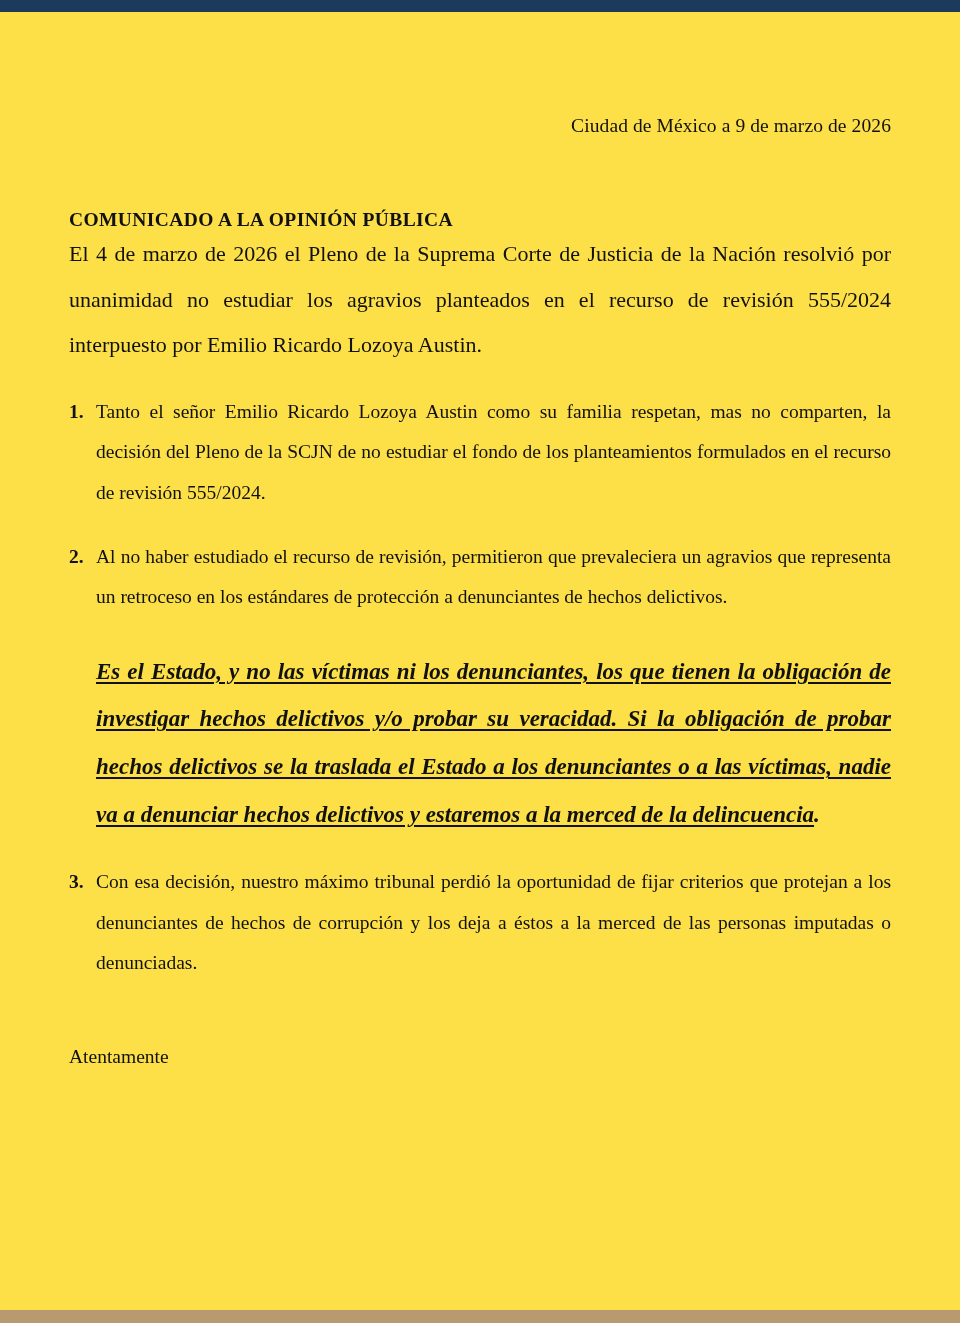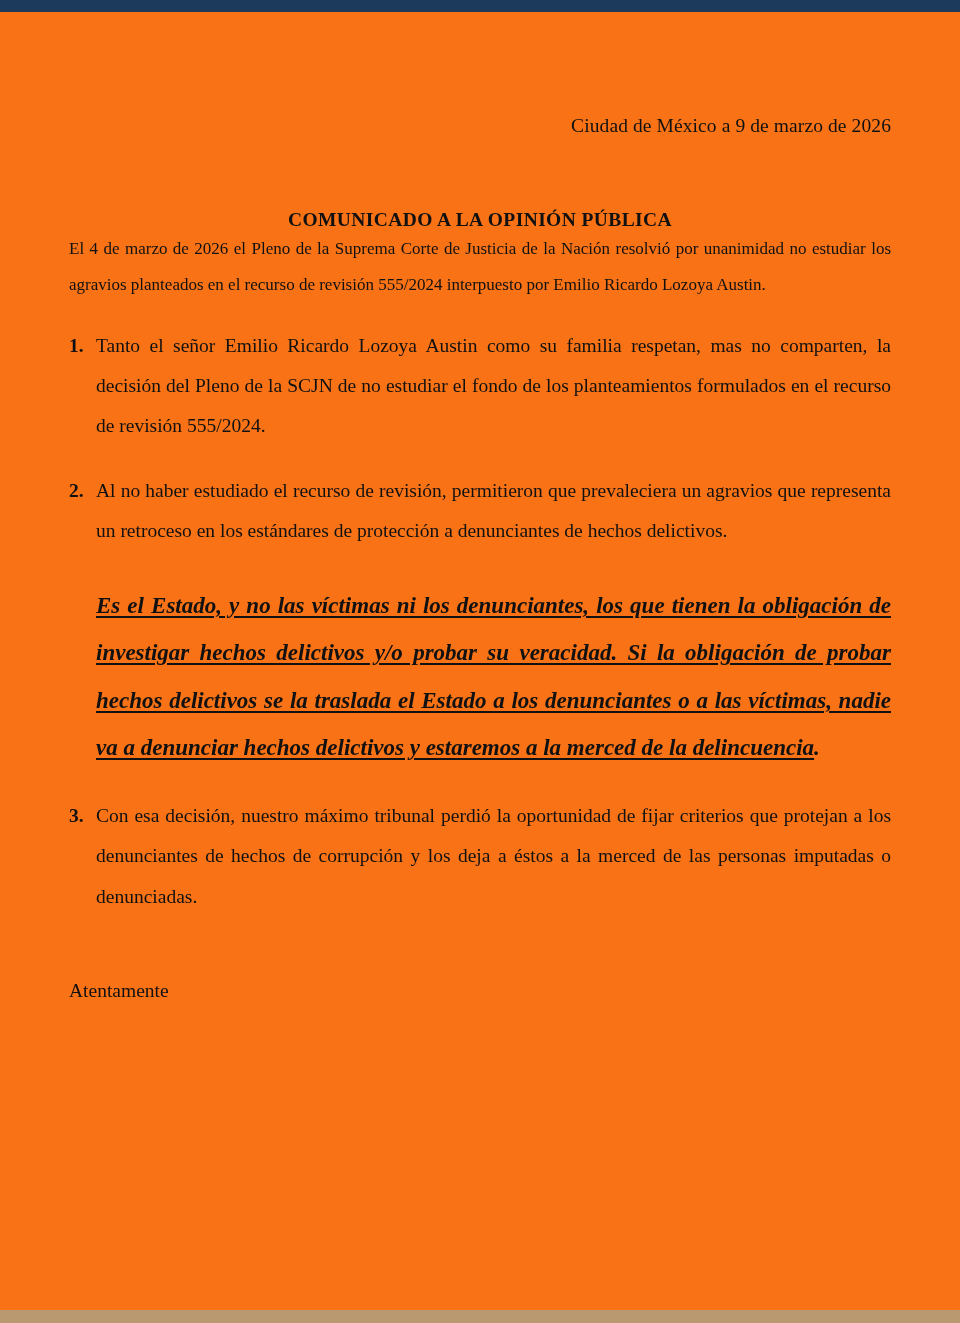--- a/index.html
+++ b/index.html
@@ -12,21 +12,21 @@
     height: 1323px;
     position: relative;
     font-family: "Liberation Serif", "DejaVu Serif", serif;
     color: #111111;
     overflow: hidden;
   }
 
   #page {
     position: absolute;
     inset: 0;
-    background: #f97316;
+    background: #fde047;
   }
 
   
   .top-bar {
     position: absolute;
     top: 0;
     left: 0;
     width: 960px;
     height: 12px;
     background: #1b3a5c;
@@ -50,30 +50,29 @@
 
   .date-line {
     text-align: right;
     font-size: 19.5px;
     line-height: 1.2;
     margin-top: 114px;
     letter-spacing: 0.1px;
   }
 
   .doc-title {
-    text-align: center;
     font-weight: bold;
     font-size: 19.5px;
     letter-spacing: 0.4px;
     margin-top: 72px;
     margin-bottom: 0;
   }
 
   p.body-par {
-    font-size: 17px;
+    font-size: 22px;
     line-height: 2.07;
     text-align: justify;
     margin: 0;
   }
   .par-intro { margin-top: 24px; }
   .par-al-respecto { margin-top: 21px; }
 
   
   ol.items {
     list-style: none;

